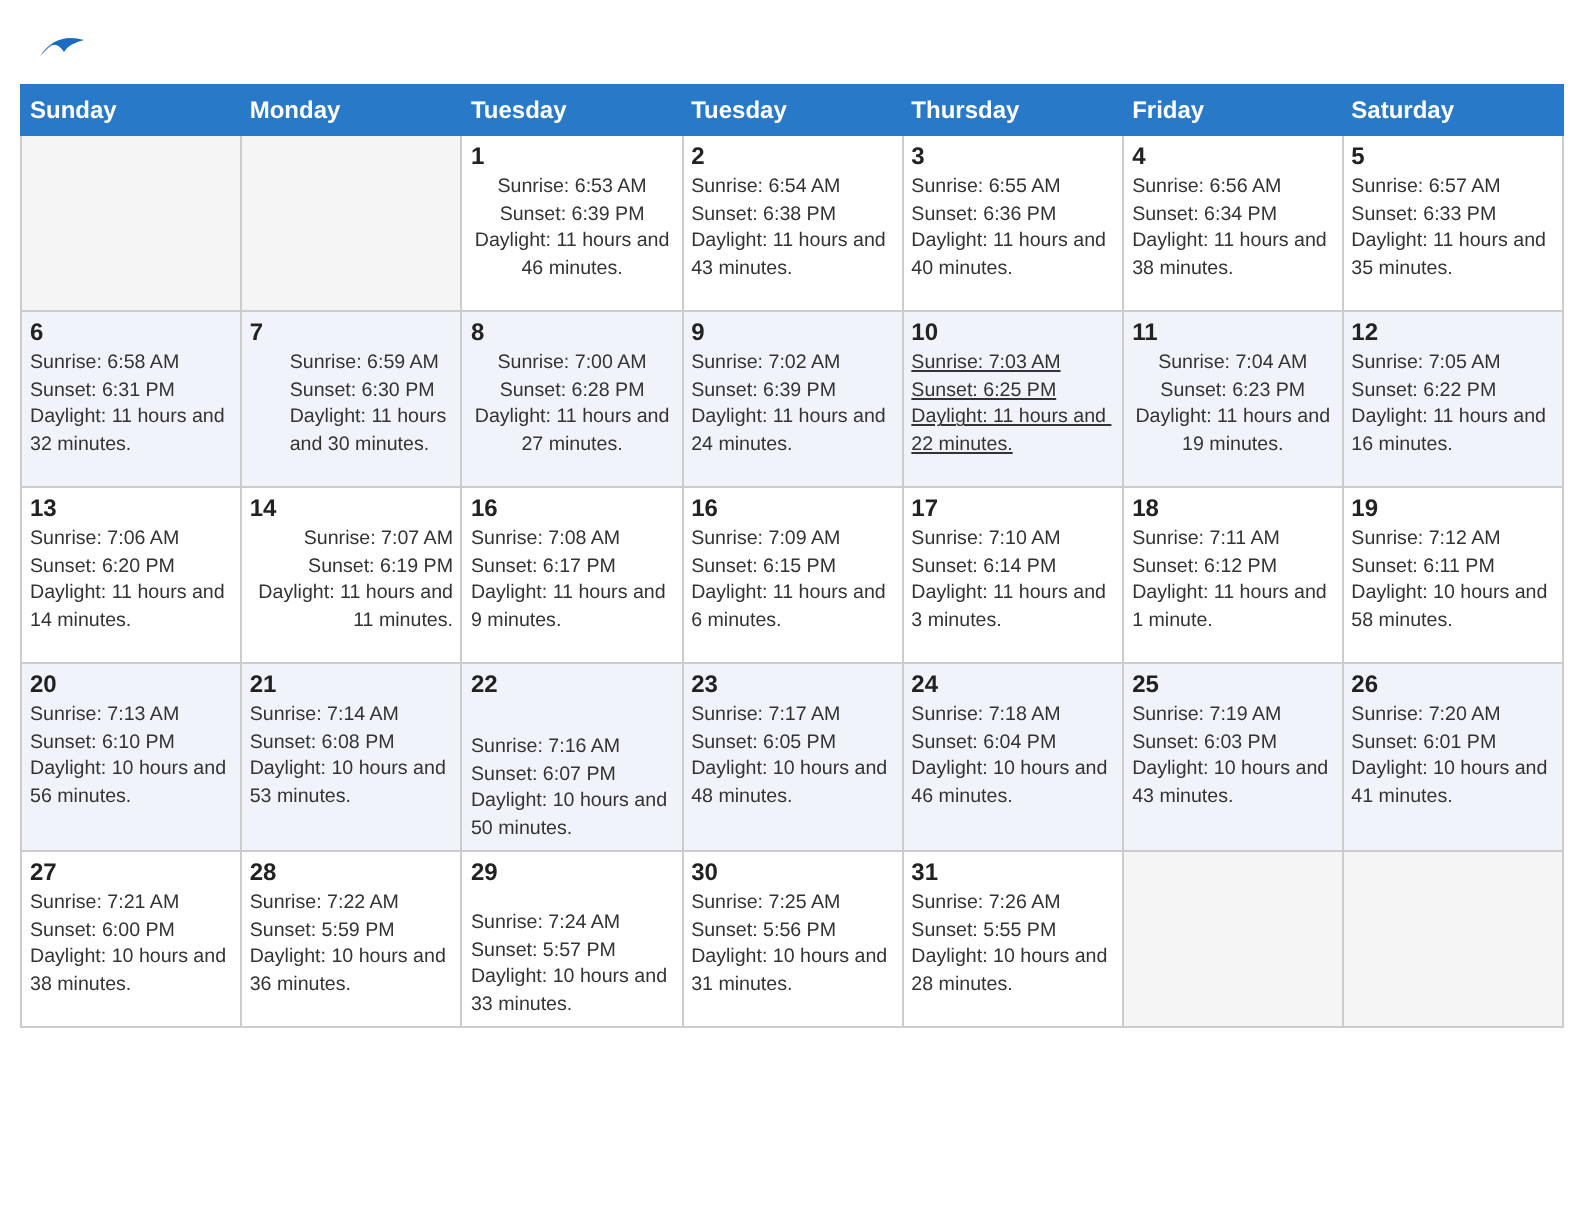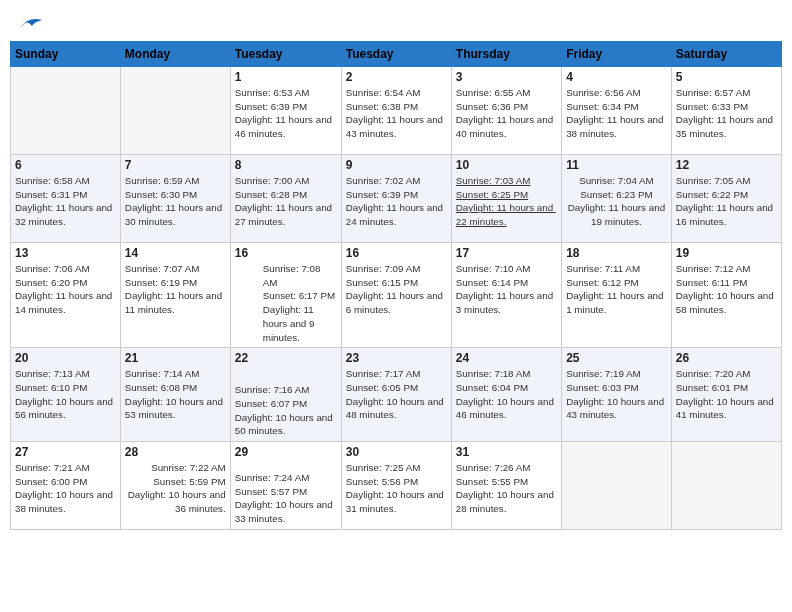--- a/index.html
+++ b/index.html
@@ -35,21 +35,21 @@
       font-size: 13px;
       color: #555;
     }
     .calendar {
       width: 100%;
       border-collapse: collapse;
       font-size: 10.5px;
     }
     .calendar th {
       background: #2979c9;
-      color: #000000;
+      color: #ffffff;
       padding: 5px 4px;
       text-align: left;
       font-size: 12px;
       font-weight: bold;
       border: 1px solid #2979c9;
     }
     .calendar td {
       border: 1px solid #ccc;
       vertical-align: top;
       padding: 3px 4px;
@@ -113,21 +113,21 @@
         <th>Friday</th>
         <th>Saturday</th>
       </tr>
   </thead>
   <tbody id="calendar-body">
       <tr>
         <td class="empty"></td>
         <td class="empty"></td>
         <td class="row-white">
           <div class="day-num">1</div>
-          <div class="day-info" style="white-space: pre-wrap;">Sunrise: 6:53 AM
+          <div class="day-info" style="white-space: pre-wrap; text-align: center;">Sunrise: 6:53 AM
 Sunset: 6:39 PM
 Daylight: 11 hours and 46 minutes.</div>
         </td>
         <td class="row-white">
           <div class="day-num">2</div>
           <div class="day-info" style="white-space: pre-wrap;">Sunrise: 6:54 AM
 Sunset: 6:38 PM
 Daylight: 11 hours and 43 minutes.</div>
         </td>
         <td class="row-white">
@@ -151,27 +151,27 @@
       </tr>
       <tr>
         <td class="row-shade">
           <div class="day-num">6</div>
           <div class="day-info" style="white-space: pre-wrap;">Sunrise: 6:58 AM
 Sunset: 6:31 PM
 Daylight: 11 hours and 32 minutes.</div>
         </td>
         <td class="row-shade">
           <div class="day-num">7</div>
-          <div class="day-info" style="white-space: pre-wrap;">Sunrise: 6:59 AM
+          <div class="day-info" style="white-space: pre-wrap; margin-left: 20px;">Sunrise: 6:59 AM
 Sunset: 6:30 PM
 Daylight: 11 hours and 30 minutes.</div>
         </td>
         <td class="row-shade">
           <div class="day-num">8</div>
-          <div class="day-info" style="white-space: pre-wrap;">Sunrise: 7:00 AM
+          <div class="day-info" style="white-space: pre-wrap; text-align: center;">Sunrise: 7:00 AM
 Sunset: 6:28 PM
 Daylight: 11 hours and 27 minutes.</div>
         </td>
         <td class="row-shade">
           <div class="day-num">9</div>
           <div class="day-info" style="white-space: pre-wrap;">Sunrise: 7:02 AM
 Sunset: 6:39 PM
 Daylight: 11 hours and 24 minutes.</div>
         </td>
         <td class="row-shade">
@@ -195,27 +195,27 @@
       </tr>
       <tr>
         <td class="row-white">
           <div class="day-num">13</div>
           <div class="day-info" style="white-space: pre-wrap;">Sunrise: 7:06 AM
 Sunset: 6:20 PM
 Daylight: 11 hours and 14 minutes.</div>
         </td>
         <td class="row-white">
           <div class="day-num">14</div>
-          <div class="day-info" style="white-space: pre-wrap;">Sunrise: 7:07 AM
+          <div class="day-info" style="white-space: pre-wrap; text-align: right;">Sunrise: 7:07 AM
 Sunset: 6:19 PM
 Daylight: 11 hours and 11 minutes.</div>
         </td>
         <td class="row-white">
           <div class="day-num">16</div>
-          <div class="day-info" style="white-space: pre-wrap; margin-left: 28px;">Sunrise: 7:08 AM
+          <div class="day-info" style="white-space: pre-wrap;">Sunrise: 7:08 AM
 Sunset: 6:17 PM
 Daylight: 11 hours and 9 minutes.</div>
         </td>
         <td class="row-white">
           <div class="day-num">16</div>
           <div class="day-info" style="white-space: pre-wrap;">Sunrise: 7:09 AM
 Sunset: 6:15 PM
 Daylight: 11 hours and 6 minutes.</div>
         </td>
         <td class="row-white">
@@ -283,21 +283,21 @@
       </tr>
       <tr>
         <td class="row-white">
           <div class="day-num">27</div>
           <div class="day-info" style="white-space: pre-wrap;">Sunrise: 7:21 AM
 Sunset: 6:00 PM
 Daylight: 10 hours and 38 minutes.</div>
         </td>
         <td class="row-white">
           <div class="day-num">28</div>
-          <div class="day-info" style="white-space: pre-wrap; text-align: right;">Sunrise: 7:22 AM
+          <div class="day-info" style="white-space: pre-wrap;">Sunrise: 7:22 AM
 Sunset: 5:59 PM
 Daylight: 10 hours and 36 minutes.</div>
         </td>
         <td class="row-white">
           <div class="day-num">29</div>
           <div class="day-info" style="white-space: pre-wrap; margin-top: 12px;">Sunrise: 7:24 AM
 Sunset: 5:57 PM
 Daylight: 10 hours and 33 minutes.</div>
         </td>
         <td class="row-white">

